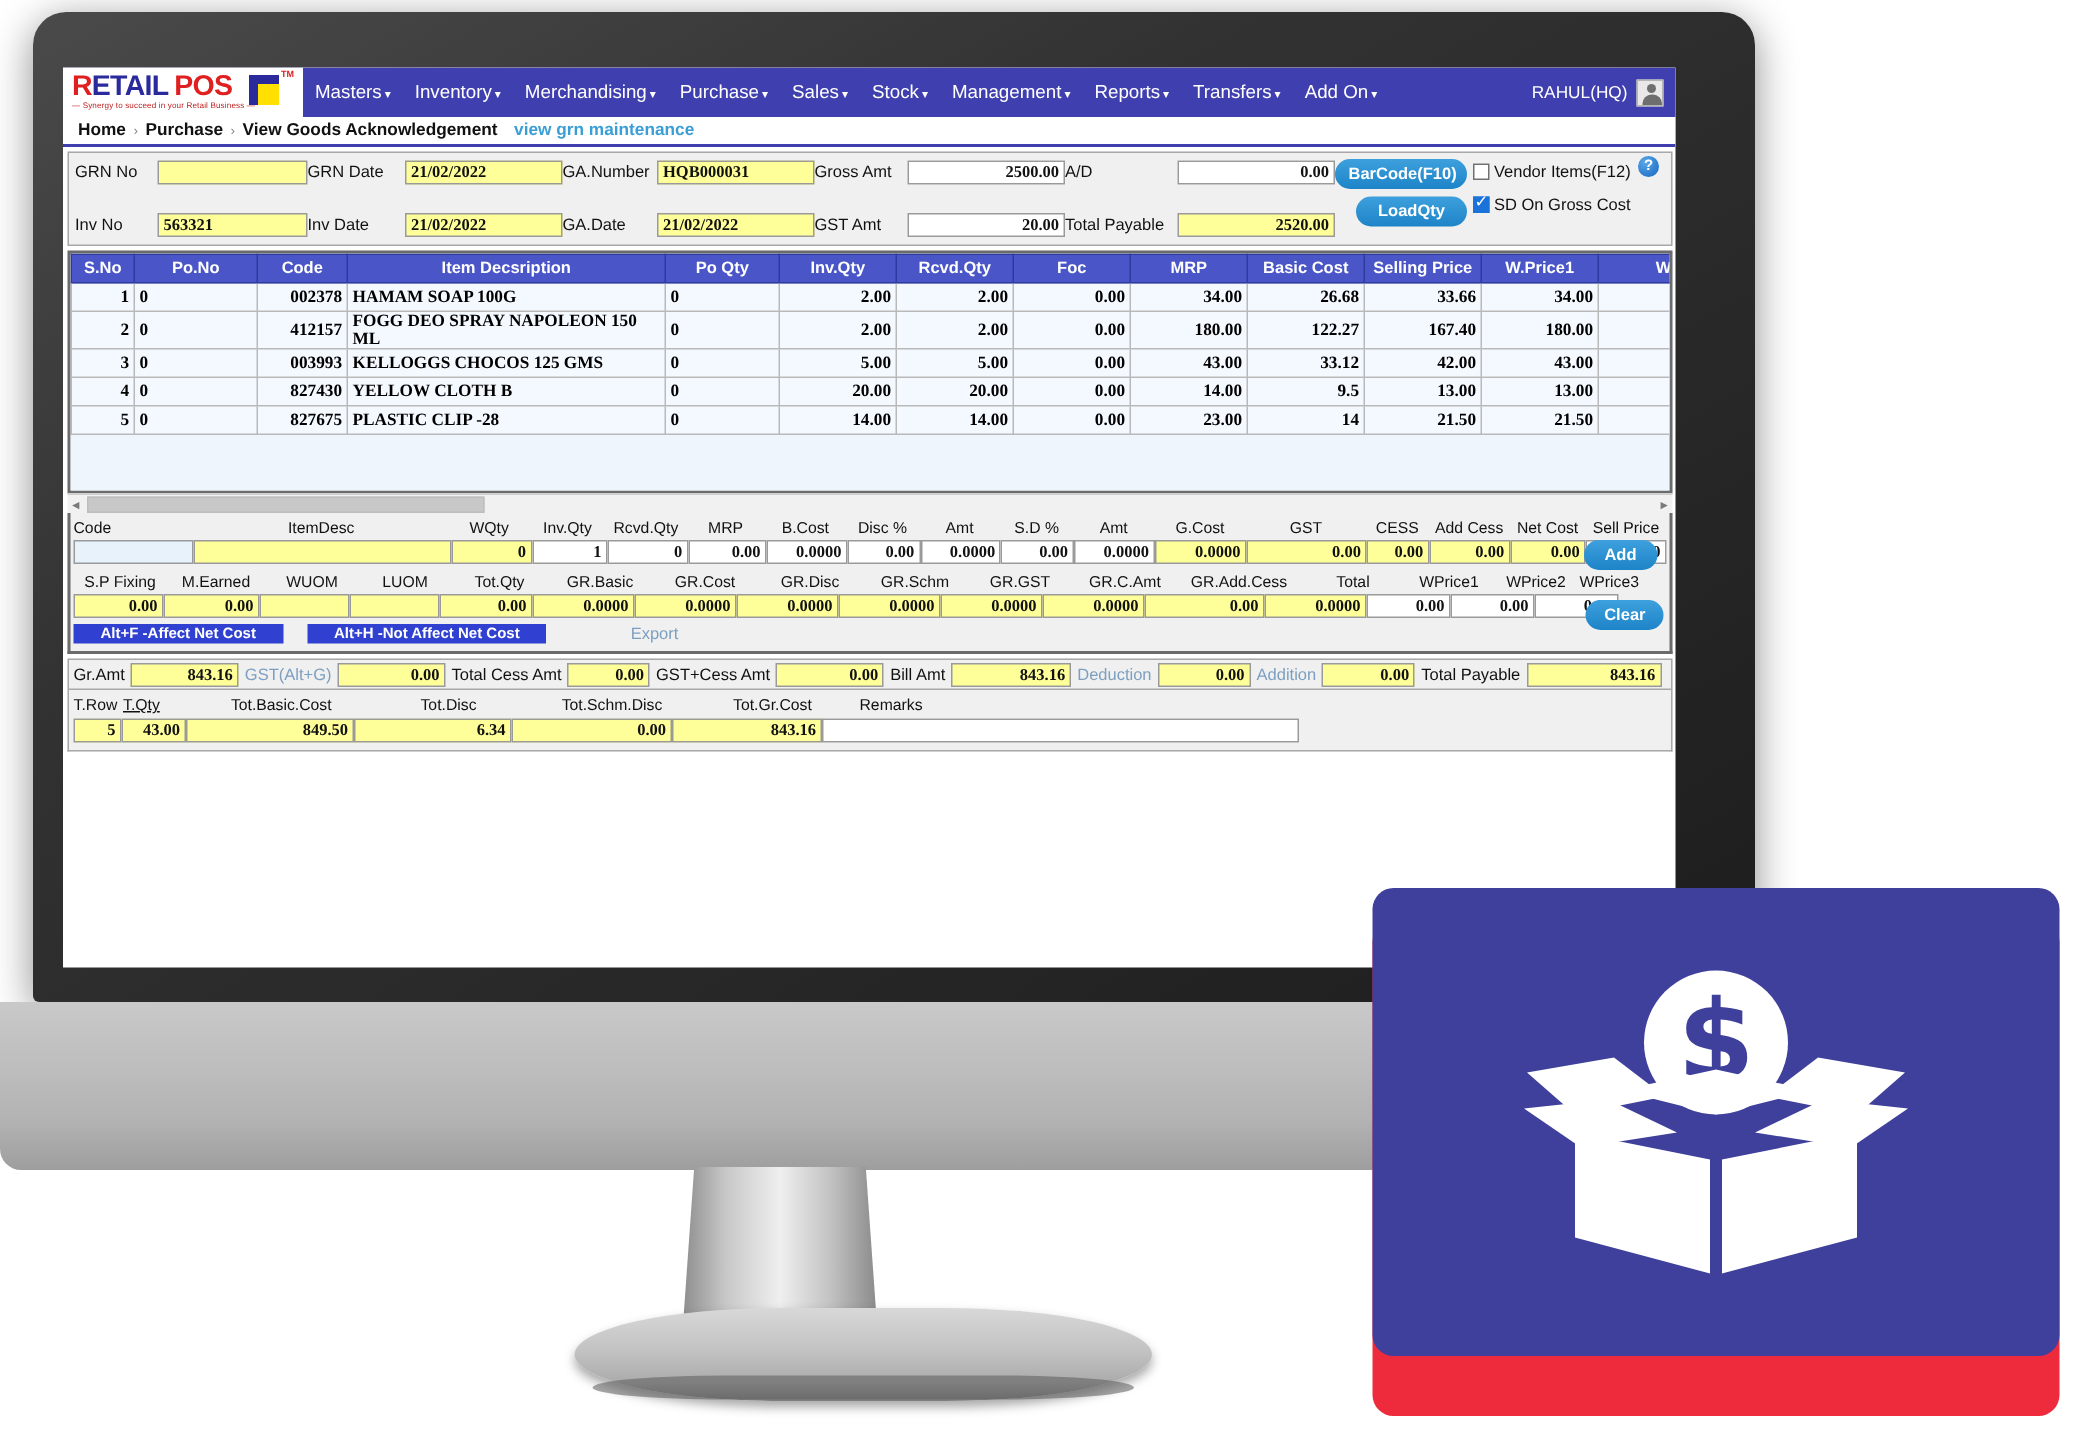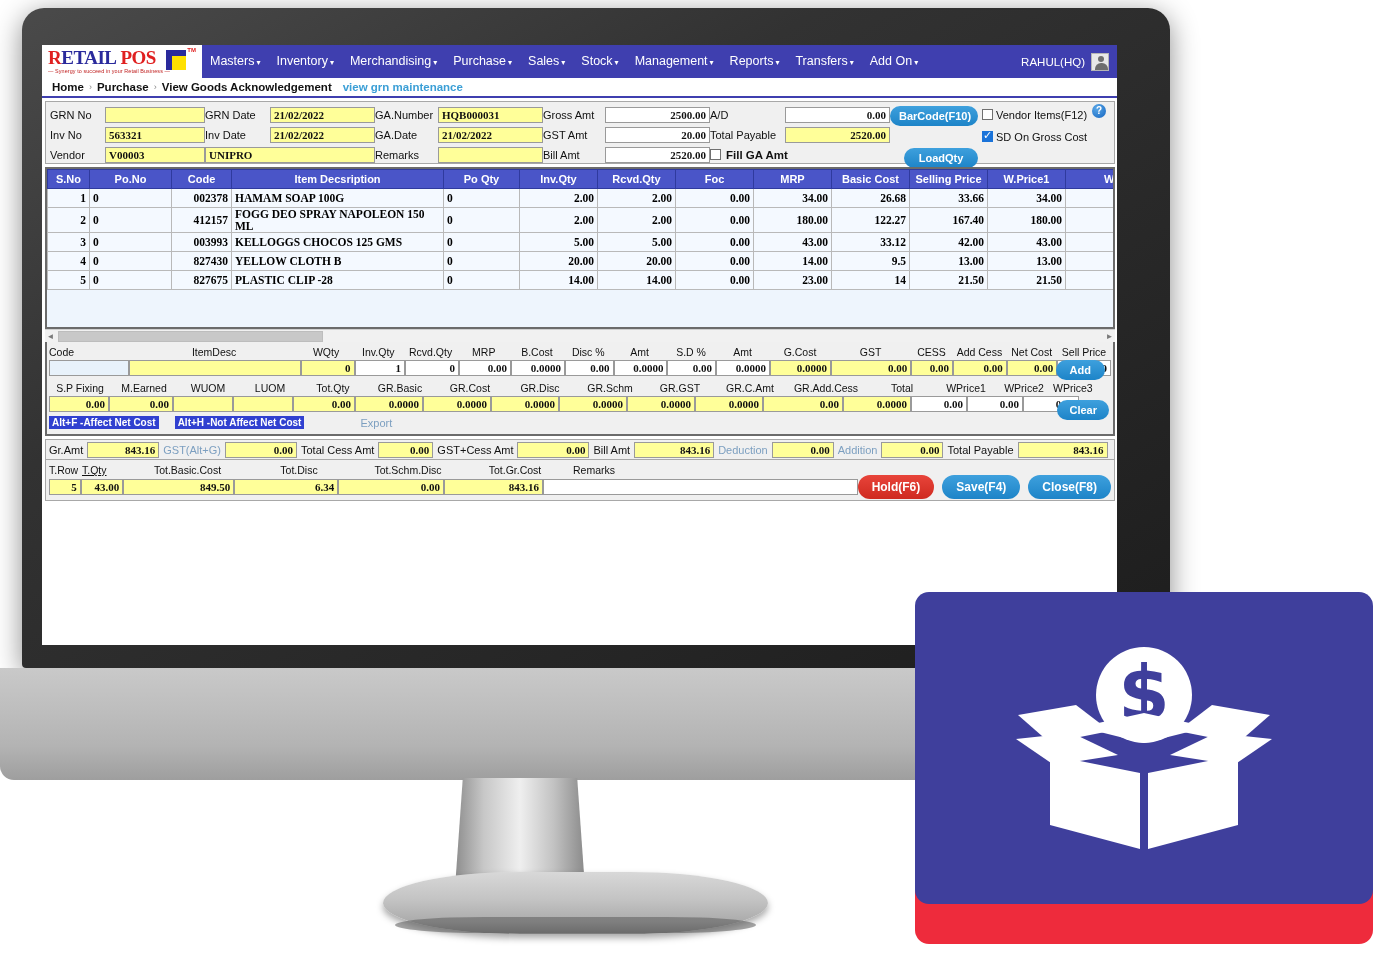--- a/index.html
+++ b/index.html
@@ -58,21 +58,21 @@
     height:33px; background:#3f3faf;
     display:flex; align-items:center;
     position:relative;
   }
   #logo {
     width:160px; height:33px; background:#ffffff;
     display:flex; flex-direction:column; justify-content:center;
     padding:1px 4px 1px 6px; position:relative;
   }
   #logo-main { font-size:19px; font-weight:bold; letter-spacing:-.5px;
-    line-height:19px; font-family:Liberation Serif, serif; white-space:nowrap; }
+    line-height:19px; font-family:Liberation Sans, sans-serif; white-space:nowrap; }
   .lg-r { color:#e02020; }
   .lg-etail { color:#2a2a9c; }
   .lg-pos { color:#e02020; margin-left:4px;}
   #logo-sq {
     position:absolute; right:16px; top:5px;
     width:20px; height:20px; background:#2a2a9c;
   }
   #logo-sq::after{ content:""; position:absolute; right:0; bottom:0;
     width:14px; height:14px; background:#ffe000; }
   #logo-tm { position:absolute; right:6px; top:2px; font-size:6px; color:#e02020; font-weight:bold;}
@@ -111,21 +111,21 @@
   
   #panel { padding:3px 2px 0 3px; }
 
   
   #hdr-form {
     border:1px solid #a8a8a8; background:#f0f0f0;
     padding:4px 4px 4px 4px;
     display:flex; align-items:flex-start;
     height:63px;
   }
-  .hf-col { display:flex; flex-direction:column; gap:3px; }
+  .hf-col { display:flex; flex-direction:column; gap:18px; }
   .hf-row { display:flex; align-items:center; height:17px; }
   .lbl { font-size:11px; color:#111; white-space:nowrap; }
   .inp {
     border:1px solid #9a9a9a; background:#ffff99; height:16px;
     font-size:11px; font-weight:bold; color:#111;
     padding:0 3px; line-height:15px; font-family:"Liberation Serif", serif;
     overflow:hidden; white-space:nowrap;
   }
   .inp.white { background:#ffffff; }
   .inp.num { text-align:right; }
@@ -200,21 +200,21 @@
     border:2px solid #6b6b6b; border-top:none; background:#f0f0f0;
     padding:2px 2px 4px 2px; position:relative;
   }
   .ehdr { display:flex; align-items:flex-end; height:14px; }
   .ehdr span { font-size:10.5px; color:#111; text-align:center; white-space:nowrap; }
   .erow { display:flex; align-items:center; height:17px; margin-top:1px; }
   .erow .inp { height:16px; font-size:11px; }
 
   .kbd-hint {
     background:#3040d0; color:#ffffff; font-size:10px; font-weight:bold;
-    padding:1px 3px; white-space:nowrap;
+    padding:1px 18px; white-space:nowrap;
   }
   .exportlink { color:#7c9fc0; font-size:11px; margin-left:56px; }
 
   
   #totrow1 {
     border:1px solid #a8a8a8; background:#f0f0f0; margin-top:3px;
     display:flex; align-items:center; height:21px; padding:0 3px; gap:4px;
   }
   #totrow2 {
     border:1px solid #a8a8a8; border-top:none; background:#f0f0f0;
@@ -361,21 +361,21 @@
         <div class="hf-row">
             <span class="lbl" style="width:75px;">Total Payable</span>
           <span class="inp num" style="width:105px;">2520.00</span>
           </div>
         <div class="hf-row" style="gap:5px;">
           <span class="chk"></span>
           <span class="lbl" style="font-weight:bold;font-size:11.5px;">Fill GA Amt</span>
         </div>
       </div>
 
-      <div class="hf-col" style="width:88px;gap:22px;">
+      <div class="hf-col" style="width:88px;gap:5px;">
         <button class="bluebtn">BarCode(F10)</button>
         <button class="bluebtn" style="margin-left:14px;padding:4px 14px;">LoadQty</button>
       </div>
 
       <div class="hf-col" style="width:150px;gap:5px;padding-left:4px;">
         <div class="hf-row" style="gap:3px;text-align:right;">
           <span class="chk"></span>
           <span class="lbl">Vendor Items(F12)</span>
         </div>
         <div class="hf-row" style="gap:3px;">
@@ -623,25 +623,20 @@
         <span style="padding-left:6px;">Remarks</span>
       </div>
       <div class="t2row">
         <span class="inp num" style="width:32px;">5</span>
         <span class="inp num" style="width:43px;">43.00</span>
         <span class="inp num" style="width:112px;">849.50</span>
         <span class="inp num" style="width:105px;">6.34</span>
         <span class="inp num" style="width:107px;">0.00</span>
         <span class="inp num" style="width:100px;">843.16</span>
         <span class="inp white" style="width:318px;"></span>
-        <span id="btnbar">
-          <button class="redbtn">Hold(F6)</button>
-          <button class="bigbtn">Save(F4)</button>
-          <button class="bigbtn">Close(F8)</button>
-        </span>
       </div>
     </div>
 
   </div>
 </div>
 
 <div id="promo-card">
   <div id="promo-red"></div>
   <div id="promo-blue">
     <svg id="promo-icon" width="260" height="210" viewBox="0 0 260 210">

